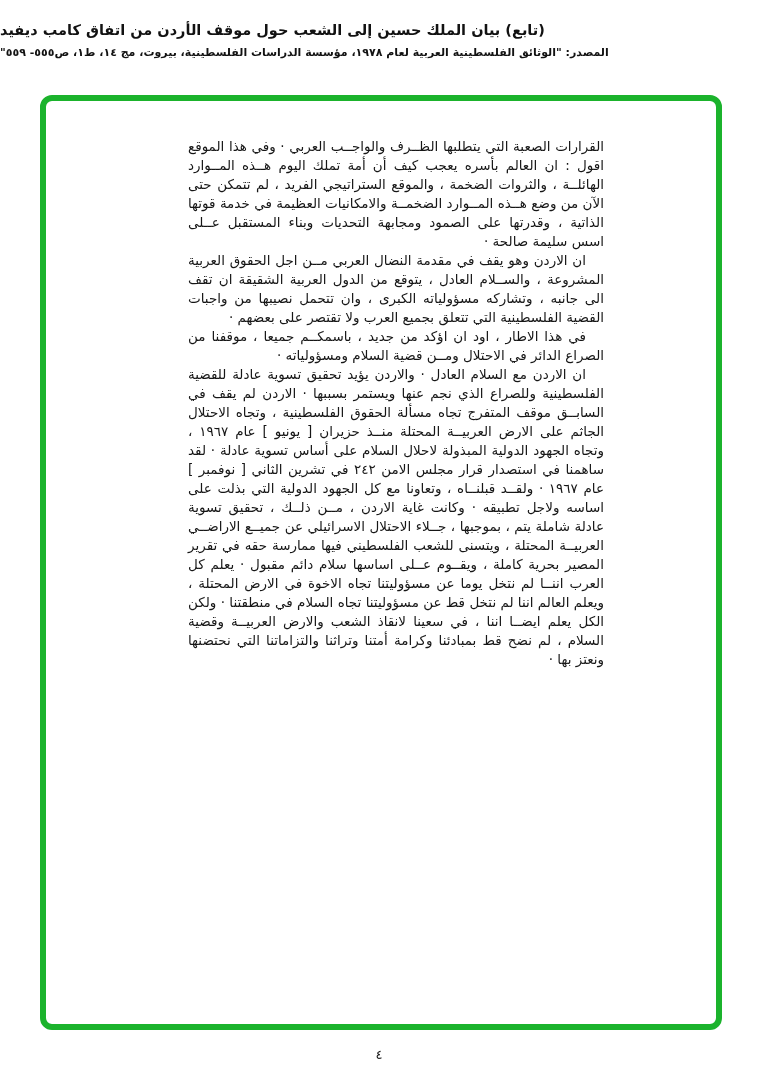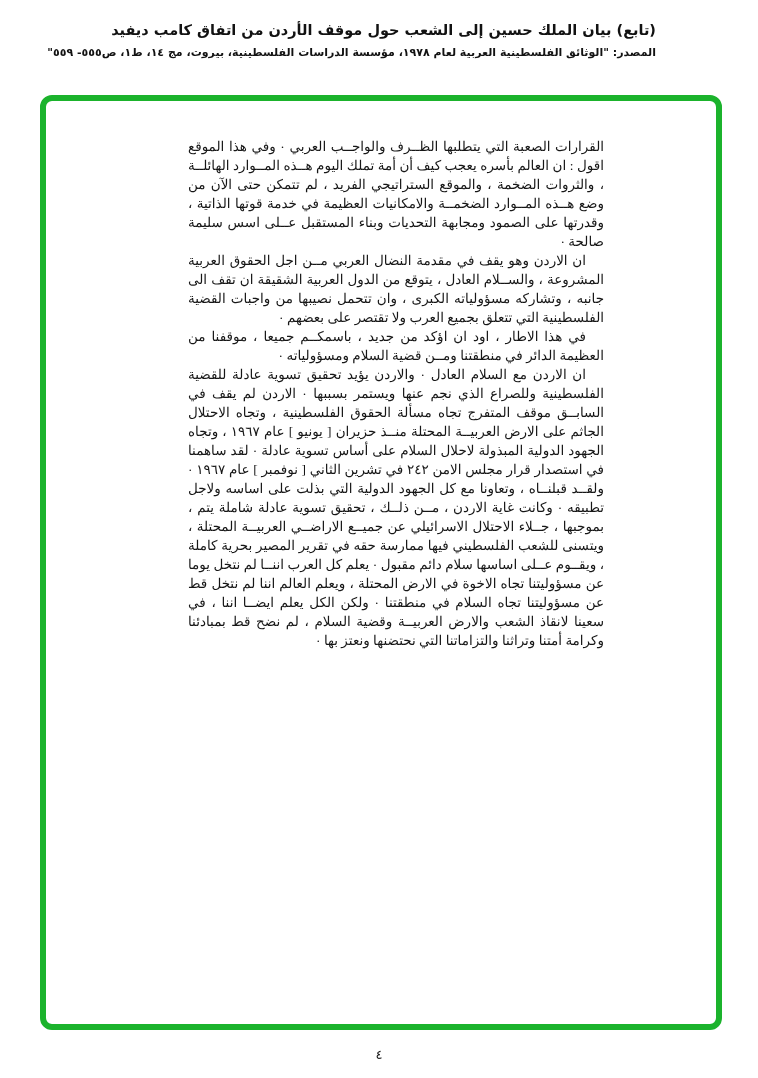--- a/index.html
+++ b/index.html
@@ -13,21 +13,21 @@
     width: 758px;
     height: 1078px;
     background: #ffffff;
     overflow: hidden;
   }
   .header {
     position: absolute;
     top: 22px;
     left: 0;
     width: 656px;
-    text-align: right;
+    text-align: left;
     direction: rtl;
     color: #121212;
   }
   .title {
     font-size: 14.5px;
     font-weight: 700;
     letter-spacing: 0.2px;
   }
   .source {
     margin-top: 8px;
@@ -52,21 +52,20 @@
     width: 416px;
     direction: rtl;
     text-align: justify;
     font-size: 13.5px;
     line-height: 19px;
     color: #161616;
   }
   .textblock p {
     margin: 0;
     text-indent: 18px;
-    font-family: Liberation Serif, serif;
   }
   .textblock p.first {
     text-indent: 0;
   }
   .pagenum {
     position: absolute;
     bottom: 16px;
     left: 0;
     width: 758px;
     text-align: center;
@@ -81,20 +80,20 @@
 
   <div class="header">
     <div class="title">(تابع)  بيان الملك حسين إلى الشعب حول موقف الأردن من اتفاق كامب ديفيد</div>
     <div class="source">المصدر: "الوثائق الفلسطينية العربية لعام ١٩٧٨، مؤسسة الدراسات الفلسطينية، بيروت، مج ١٤، ط١، ص٥٥٥- ٥٥٩"</div>
   </div>
 
   <div class="frame">
     <div class="textblock">
       <p class="first">القرارات الصعبة التي يتطلبها الظــرف والواجــب العربي · وفي هذا الموقع اقول : ان العالم بأسره يعجب كيف أن أمة تملك اليوم هــذه المــوارد الهائلــة ، والثروات الضخمة ، والموقع الستراتيجي الفريد ، لم تتمكن حتى الآن من وضع هــذه المــوارد الضخمــة والامكانيات العظيمة في خدمة قوتها الذاتية ، وقدرتها على الصمود ومجابهة التحديات وبناء المستقبل عــلى اسس سليمة صالحة ·</p>
       <p>ان الاردن وهو يقف في مقدمة النضال العربي مــن اجل الحقوق العربية المشروعة ، والســلام العادل ، يتوقع من الدول العربية الشقيقة ان تقف الى جانبه ، وتشاركه مسؤولياته الكبرى ، وان تتحمل نصيبها من واجبات القضية الفلسطينية التي تتعلق بجميع العرب ولا تقتصر على بعضهم ·</p>
-      <p>في هذا الاطار ، اود ان اؤكد من جديد ، باسمكــم جميعا ، موقفنا من العظيمة الدائر في منطقتنا ومــن قضية السلام ومسؤولياته ·</p>
+      <p>في هذا الاطار ، اود ان اؤكد من جديد ، باسمكــم جميعا ، موقفنا من الصراع الدائر في الاحتلال ومــن قضية السلام ومسؤولياته ·</p>
       <p>ان الاردن مع السلام العادل · والاردن يؤيد تحقيق تسوية عادلة للقضية الفلسطينية وللصراع الذي نجم عنها ويستمر بسببها · الاردن لم يقف في السابــق موقف المتفرج تجاه مسألة الحقوق الفلسطينية ، وتجاه الاحتلال الجاثم على الارض العربيــة المحتلة منــذ حزيران [ يونيو ] عام ١٩٦٧ ، وتجاه الجهود الدولية المبذولة لاحلال السلام على أساس تسوية عادلة · لقد ساهمنا في استصدار قرار مجلس الامن ٢٤٢ في تشرين الثاني [ نوفمبر ] عام ١٩٦٧ · ولقــد قبلنــاه ، وتعاونا مع كل الجهود الدولية التي بذلت على اساسه ولاجل تطبيقه · وكانت غاية الاردن ، مــن ذلــك ، تحقيق تسوية عادلة شاملة يتم ، بموجبها ، جــلاء الاحتلال الاسرائيلي عن جميــع الاراضــي العربيــة المحتلة ، ويتسنى للشعب الفلسطيني فيها ممارسة حقه في تقرير المصير بحرية كاملة ، ويقــوم عــلى اساسها سلام دائم مقبول · يعلم كل العرب اننــا لم نتخل يوما عن مسؤوليتنا تجاه الاخوة في الارض المحتلة ، ويعلم العالم اننا لم نتخل قط عن مسؤوليتنا تجاه السلام في منطقتنا · ولكن الكل يعلم ايضــا اننا ، في سعينا لانقاذ الشعب والارض العربيــة وقضية السلام ، لم نضح قط بمبادئنا وكرامة أمتنا وتراثنا والتزاماتنا التي نحتضنها ونعتز بها ·</p>
     </div>
   </div>
 
   <div class="pagenum">٤</div>
 
 </div>
 
 </body></html>

